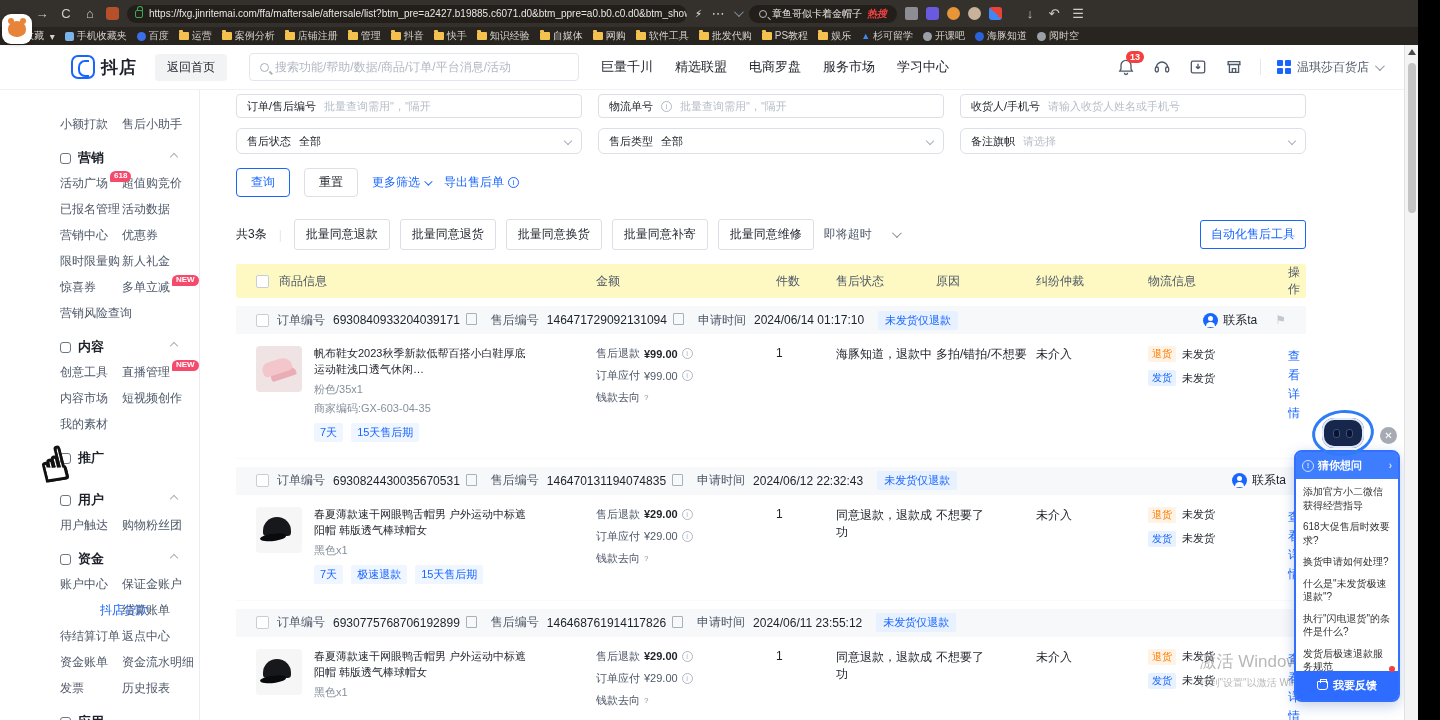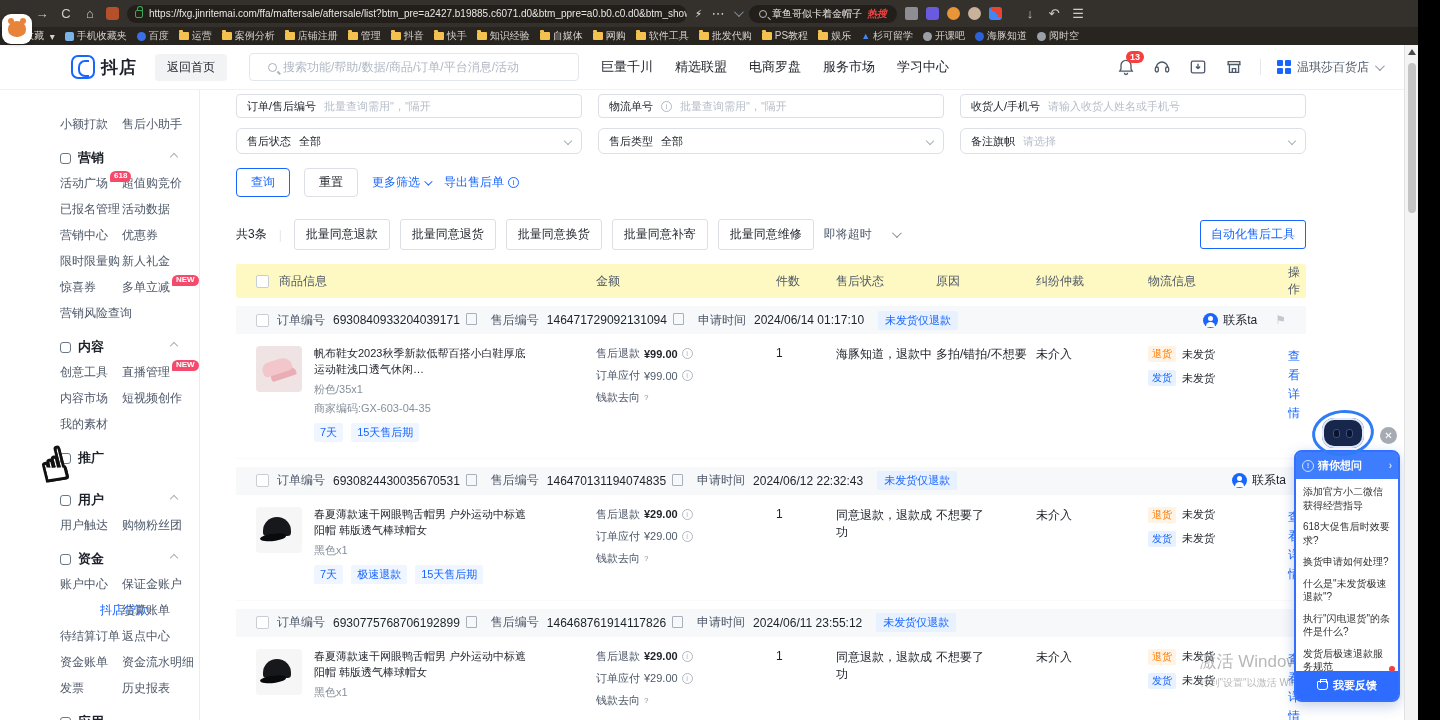--- a/index.html
+++ b/index.html
@@ -22,21 +22,21 @@
   .folder{width:10px;height:8px;background:#f4c14f;border-radius:1px;position:relative;flex:none;}
   .folder::before{content:"";position:absolute;top:-2px;left:0;width:4px;height:2px;background:#f4c14f;border-radius:1px 1px 0 0;}
   .dot-ic{width:9px;height:9px;border-radius:50%;flex:none;}
   
   .appbar{position:absolute;top:45px;left:0;width:1440px;height:45px;background:#fff;border-bottom:1px solid #f0f1f2;display:flex;align-items:center;padding:0 18px 0 55px;z-index:4;}
   .logo{display:flex;align-items:center;gap:6px;padding-left:16px;}
   .logo-mark{width:24px;height:24px;border:2.5px solid #1966ff;border-radius:7px;position:relative;}
   .logo-mark::before{content:"";position:absolute;left:5px;top:3px;width:9px;height:13px;border:2.5px solid #1966ff;border-right:none;border-radius:7px 0 0 7px;}
   .logo-text{font-size:17px;font-weight:bold;color:#1d2129;letter-spacing:1px;}
   .back-home{margin-left:18px;background:#f2f3f5;color:#1d2129;font-size:12px;padding:5px 12px;border-radius:4px;border:none;cursor:pointer;}
-  .hdr-search{margin-left:22px;width:330px;height:28px;border:1px solid #e5e6eb;border-radius:4px;display:flex;align-items:center;gap:6px;padding:0 18px;color:#b0b8c4;font-size:12px;}
+  .hdr-search{margin-left:22px;width:330px;height:28px;border:1px solid #e5e6eb;border-radius:4px;display:flex;align-items:center;gap:6px;padding:0 10px;color:#b0b8c4;font-size:12px;}
   .hdr-search .q{width:9px;height:9px;border:1.5px solid #a9b0bb;border-radius:50%;position:relative;flex:none;}
   .hdr-search .q::after{content:"";position:absolute;left:8px;top:8px;width:4px;height:1.5px;background:#a9b0bb;transform:rotate(45deg);}
   .hdr-nav{display:flex;gap:22px;margin-left:22px;font-size:13px;color:#1d2129;}
   .hdr-nav span{cursor:pointer;}
   .hdr-right{margin-left:auto;display:flex;align-items:center;gap:16px;margin-right:40px;}
   .h-ic{width:20px;height:20px;position:relative;color:#4e5969;}
   .h-ic svg{width:20px;height:20px;stroke:#4e5969;fill:none;stroke-width:1.6;}
   .badge-count{position:absolute;top:-6px;left:10px;background:#f53f3f;color:#fff;font-size:9px;border-radius:8px;padding:1px 4px;font-weight:bold;}
   .vdiv{width:1px;height:16px;background:#e5e6eb;}
   .store-sel{display:flex;align-items:center;gap:6px;font-size:12px;color:#4e5969;cursor:pointer;}

